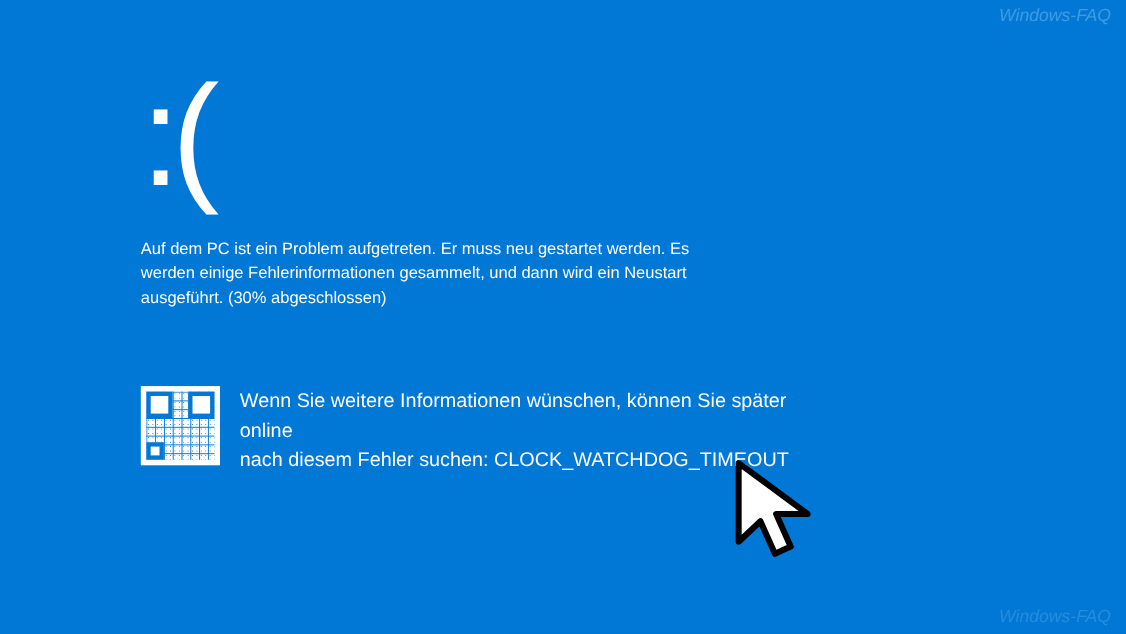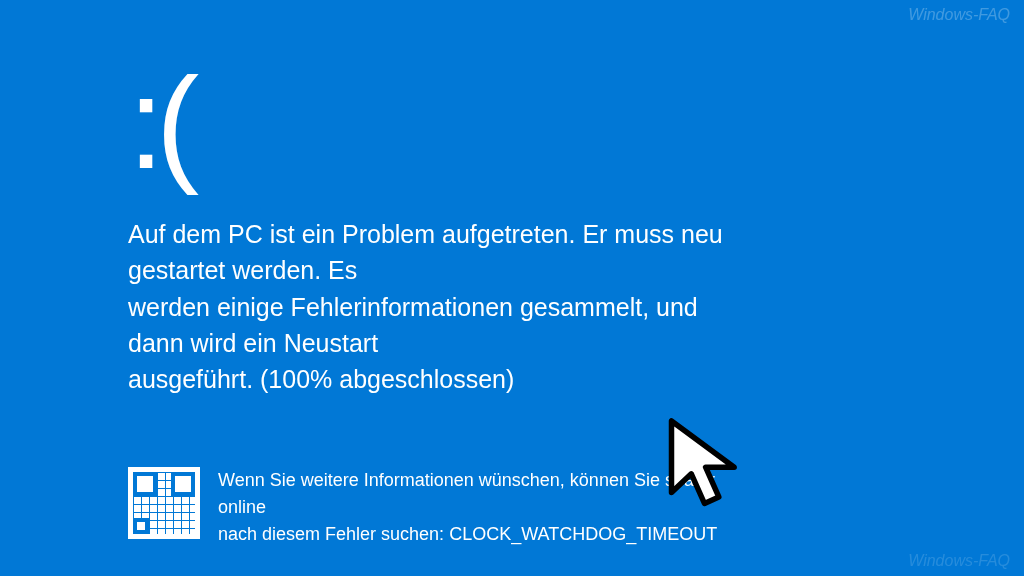--- a/index.html
+++ b/index.html
@@ -21,21 +21,21 @@
     }
     .sad-face {
       font-size: 130px;
       font-weight: 300;
       line-height: 1;
       letter-spacing: -8px;
       margin-bottom: 28px;
       font-family: "Segoe UI Light", "Segoe UI", sans-serif;
     }
     .message {
-      font-size: 25px;
+      font-size: 15px;
       font-weight: 300;
       line-height: 1.45;
       max-width: 620px;
       margin-bottom: 70px;
     }
     .info-row {
       display: flex;
       align-items: flex-start;
       gap: 18px;
     }
@@ -109,21 +109,21 @@
     }
   </style>
 </head>
 <body>
 
 <div class="content">
   <div class="sad-face">:(</div>
   <div class="message">
     <span>Auf dem PC ist ein Problem aufgetreten. Er muss neu gestartet werden. Es</span><br>
     <span>werden einige Fehlerinformationen gesammelt, und dann wird ein Neustart</span><br>
-    <span>ausgeführt. (100% abgeschlossen)</span>
+    <span>ausgeführt. (30% abgeschlossen)</span>
   </div>
   <div class="info-row">
     <div class="qr-code">
       <div class="qr-inner">
         <div class="qr-corner-bl"></div>
       </div>
     </div>
     <div class="info-text">
       <span>Wenn Sie weitere Informationen wünschen, können Sie später online</span><br>
       <span>nach diesem Fehler suchen: CLOCK_WATCHDOG_TIMEOUT</span>

